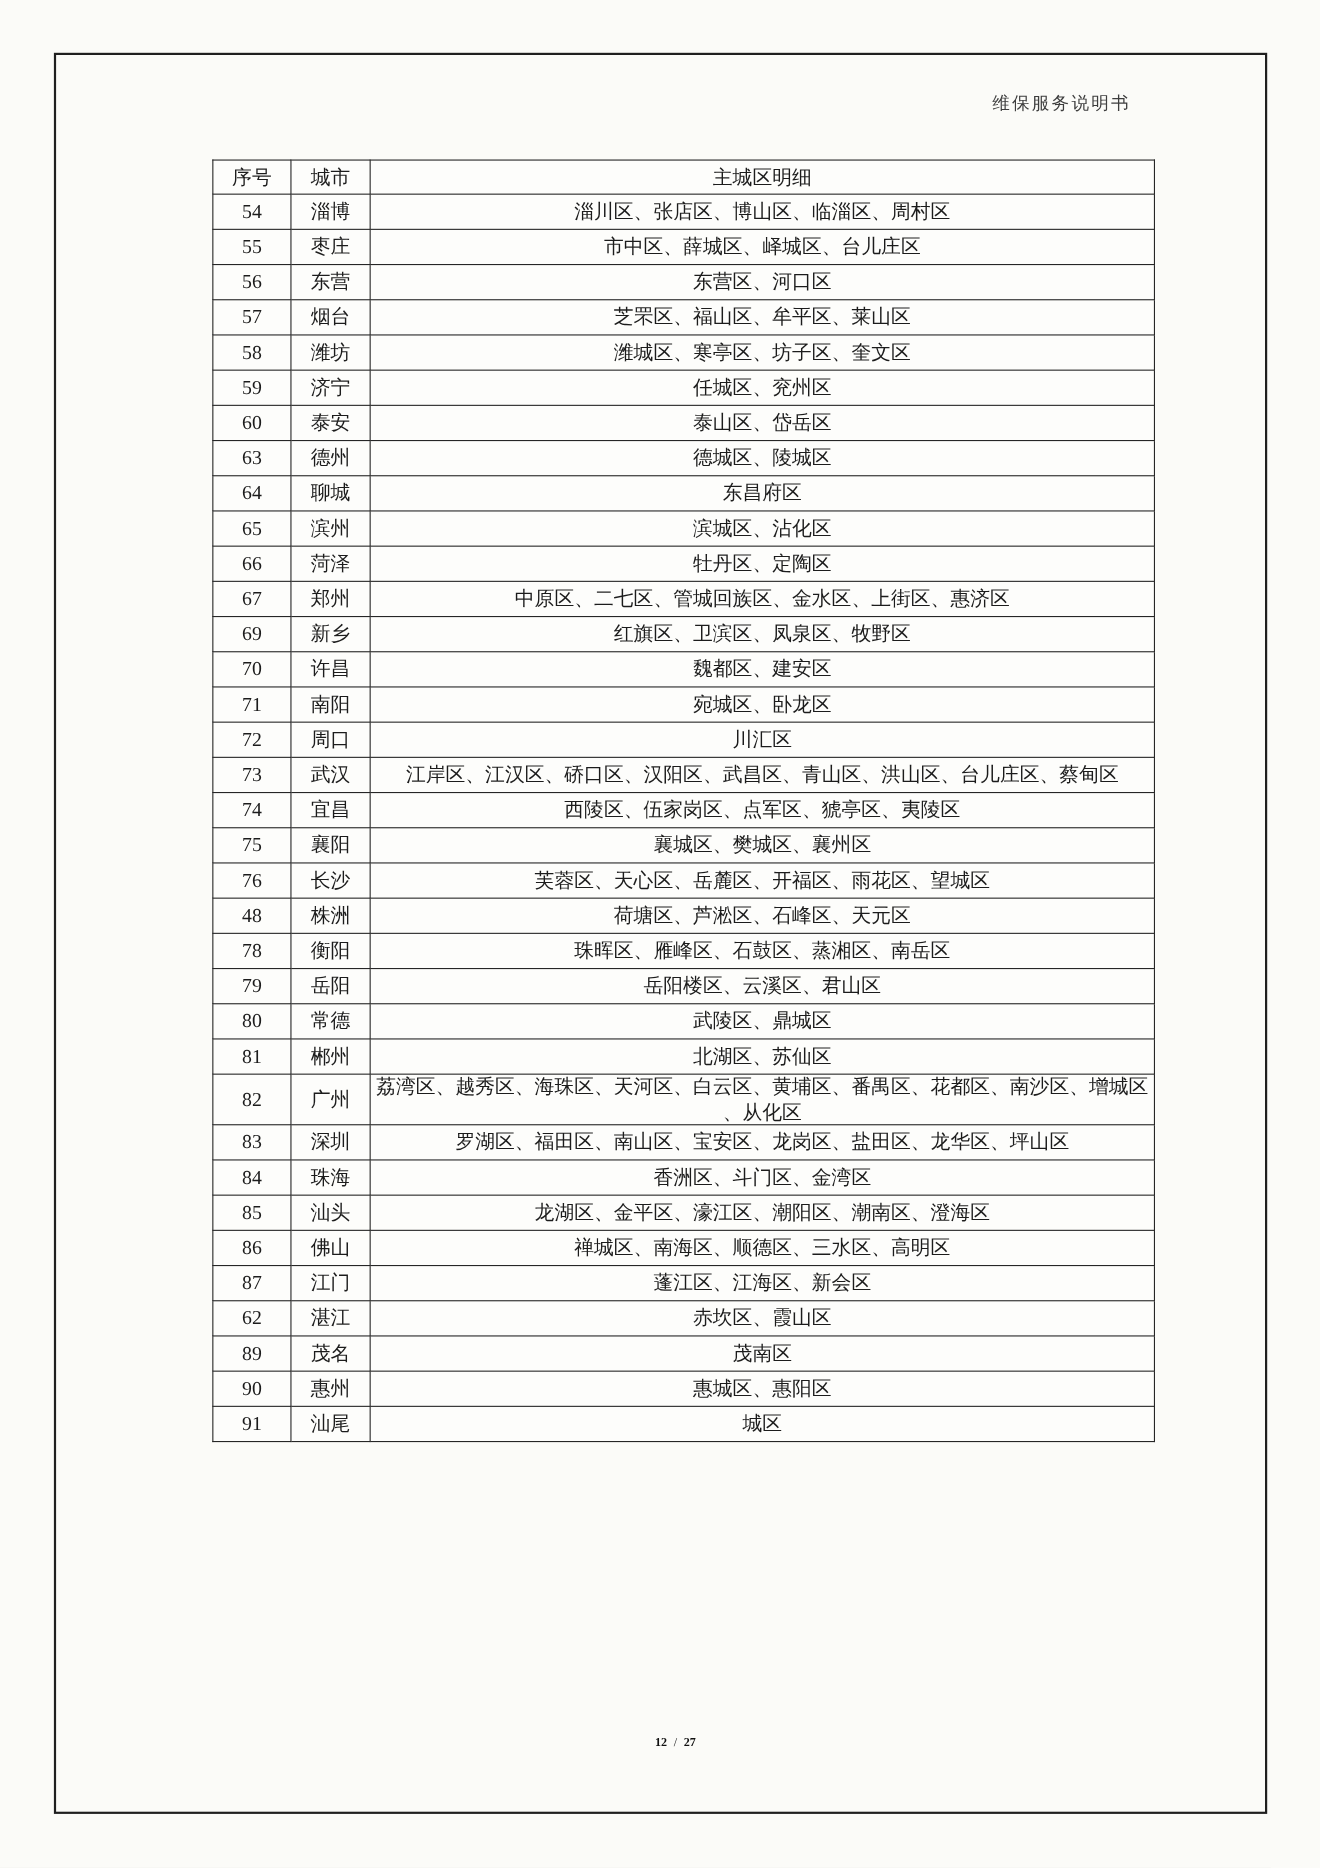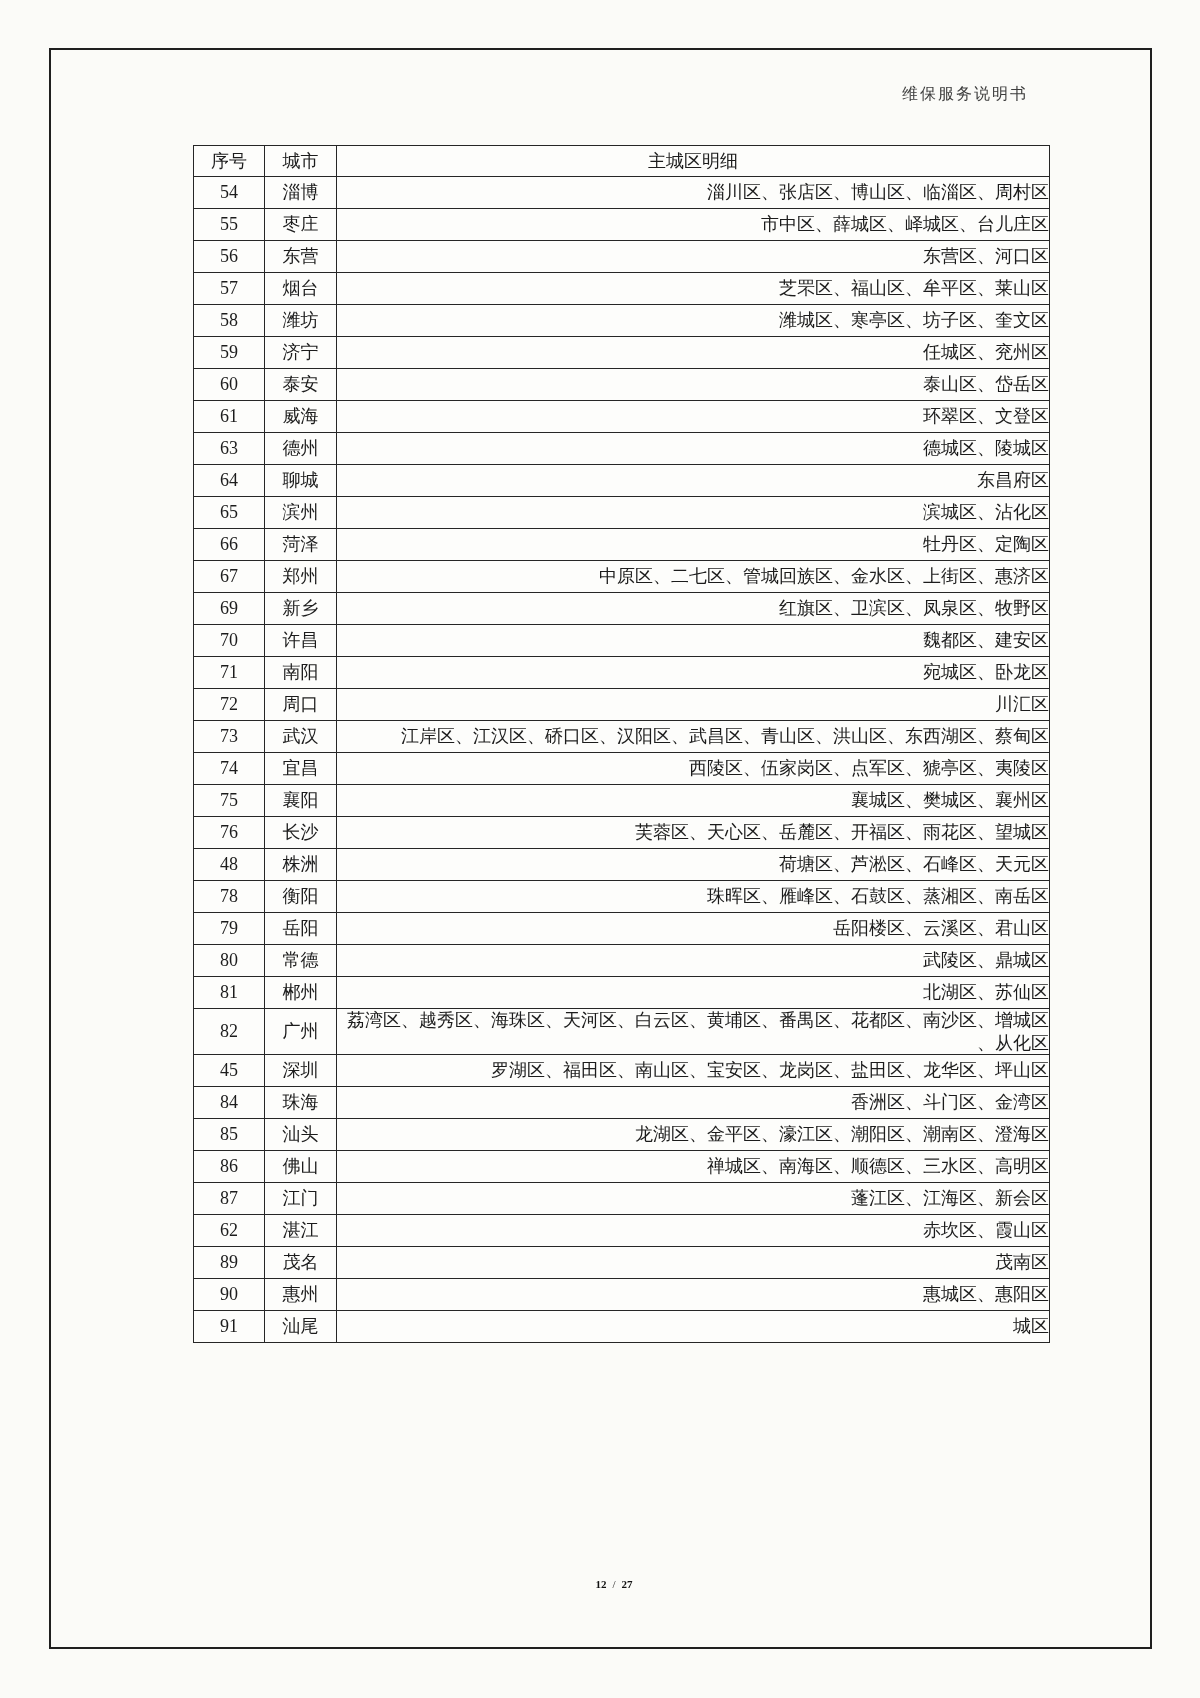--- a/index.html
+++ b/index.html
@@ -61,21 +61,21 @@
     text-align: center;
     font-size: 18px;
   }
   table.city-table td {
     height: 31px;
   }
   td.cell-no, td.cell-city {
     text-align: center;
   }
   td.cell-districts {
-    text-align: right;
+    text-align: center;
     padding: 3px 6px 3px 12px;
     word-break: break-all;
     line-break: anywhere;
   }
   .doc-footer {
     position: absolute;
     left: 0;
     top: 1578px;
     width: 100%;
     text-align: center;
@@ -137,25 +137,20 @@
       <td class="cell-no">59</td>
       <td class="cell-city">济宁</td>
       <td class="cell-districts">任城区、兖州区</td>
     </tr>
         <tr>
       <td class="cell-no">60</td>
       <td class="cell-city">泰安</td>
       <td class="cell-districts">泰山区、岱岳区</td>
     </tr>
         <tr>
-      <td class="cell-no">61</td>
-      <td class="cell-city">威海</td>
-      <td class="cell-districts">环翠区、文登区</td>
-    </tr>
-        <tr>
       <td class="cell-no">63</td>
       <td class="cell-city">德州</td>
       <td class="cell-districts">德城区、陵城区</td>
     </tr>
         <tr>
       <td class="cell-no">64</td>
       <td class="cell-city">聊城</td>
       <td class="cell-districts">东昌府区</td>
     </tr>
         <tr>
@@ -189,21 +184,21 @@
       <td class="cell-districts">宛城区、卧龙区</td>
     </tr>
         <tr>
       <td class="cell-no">72</td>
       <td class="cell-city">周口</td>
       <td class="cell-districts">川汇区</td>
     </tr>
         <tr>
       <td class="cell-no">73</td>
       <td class="cell-city">武汉</td>
-      <td class="cell-districts">江岸区、江汉区、硚口区、汉阳区、武昌区、青山区、洪山区、东西湖区、蔡甸区</td>
+      <td class="cell-districts">江岸区、江汉区、硚口区、汉阳区、武昌区、青山区、洪山区、台儿庄区、蔡甸区</td>
     </tr>
         <tr>
       <td class="cell-no">74</td>
       <td class="cell-city">宜昌</td>
       <td class="cell-districts">西陵区、伍家岗区、点军区、猇亭区、夷陵区</td>
     </tr>
         <tr>
       <td class="cell-no">75</td>
       <td class="cell-city">襄阳</td>
       <td class="cell-districts">襄城区、樊城区、襄州区</td>
@@ -237,21 +232,21 @@
       <td class="cell-no">81</td>
       <td class="cell-city">郴州</td>
       <td class="cell-districts">北湖区、苏仙区</td>
     </tr>
         <tr>
       <td class="cell-no">82</td>
       <td class="cell-city">广州</td>
       <td class="cell-districts">荔湾区、越秀区、海珠区、天河区、白云区、黄埔区、番禺区、花都区、南沙区、增城区、从化区</td>
     </tr>
         <tr>
-      <td class="cell-no">45</td>
+      <td class="cell-no">83</td>
       <td class="cell-city">深圳</td>
       <td class="cell-districts">罗湖区、福田区、南山区、宝安区、龙岗区、盐田区、龙华区、坪山区</td>
     </tr>
         <tr>
       <td class="cell-no">84</td>
       <td class="cell-city">珠海</td>
       <td class="cell-districts">香洲区、斗门区、金湾区</td>
     </tr>
         <tr>
       <td class="cell-no">85</td>

